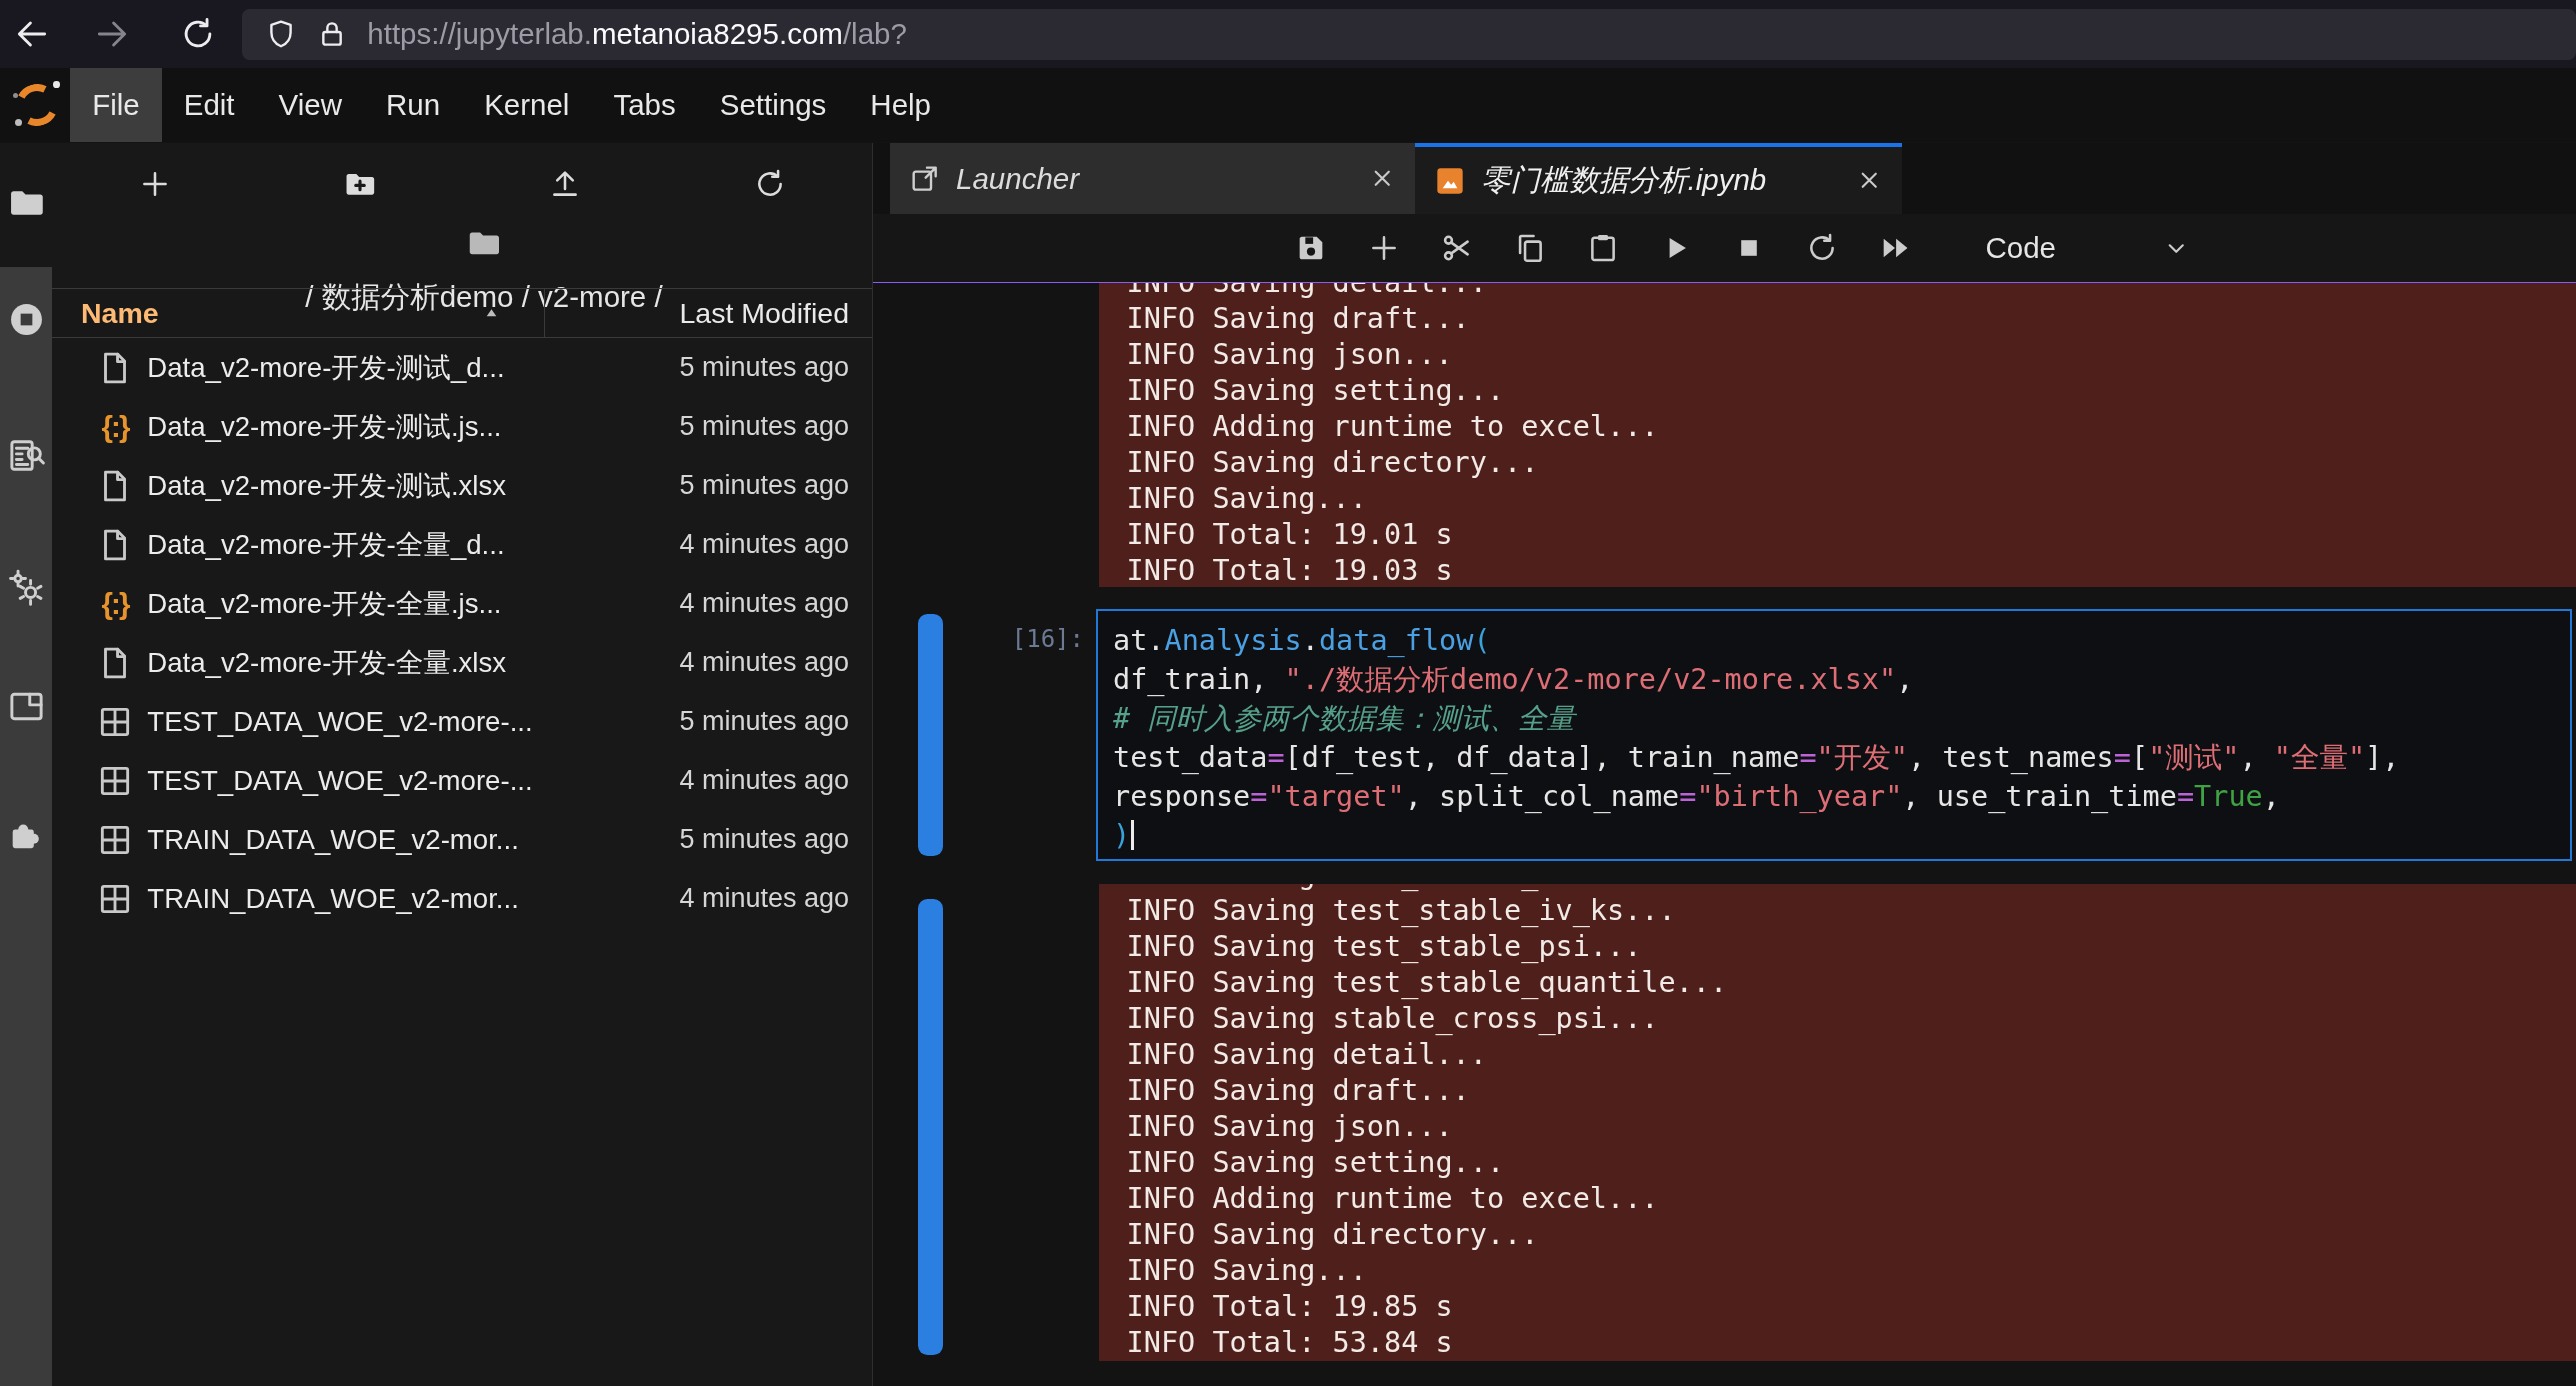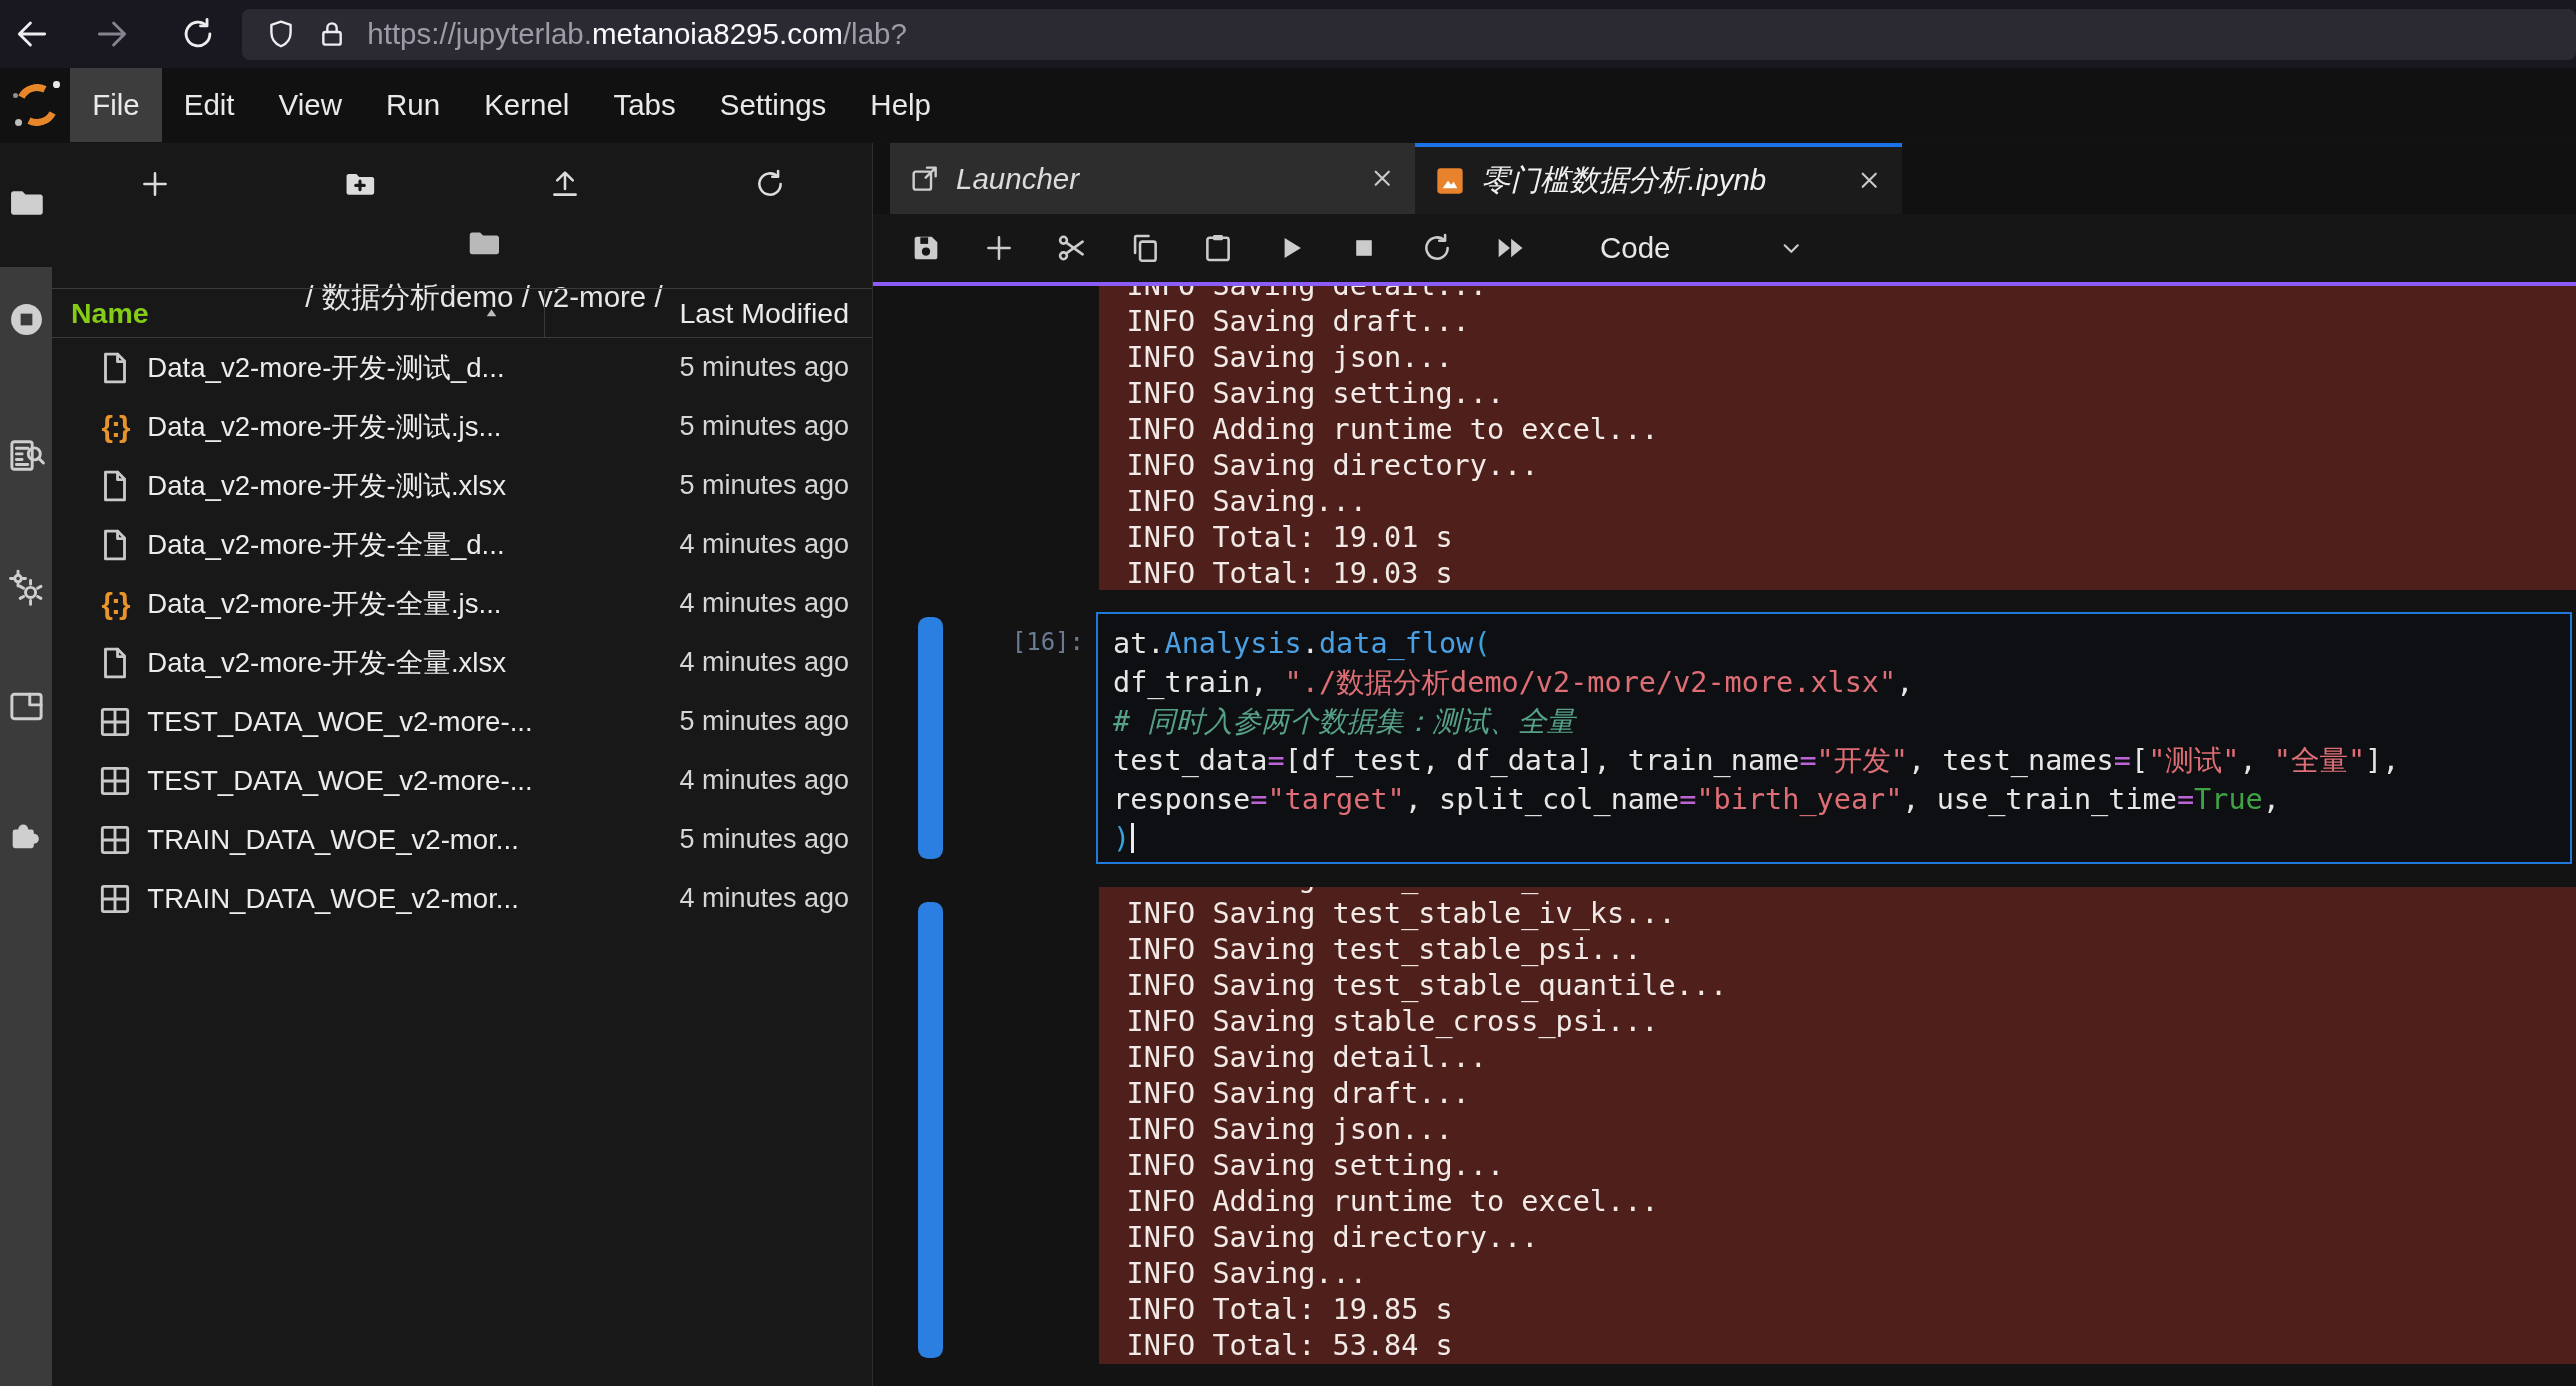--- a/index.html
+++ b/index.html
@@ -45,21 +45,21 @@
   .fb-toolbar{height:82px;display:flex;align-items:center;}
   .fb-btn{flex:1;display:flex;justify-content:center;align-items:center;color:#dcdcdc;}
   .fb-btn .ic{width:34px;height:34px;}
   .fb-btn .ic svg{display:block;width:100%;height:100%;}
   .fb-crumb{height:63px;display:flex;align-items:center;padding-left:44px;gap:17px;flex-direction:column;}
   .fb-crumb .ic{width:36px;height:36px;color:#b9b9b9;}
   .fb-crumb .ic svg{display:block;width:100%;height:100%;}
   .crumb-text{font-size:29.5px;color:#e6e6e6;white-space:nowrap;}
   .fb-header{position:relative;height:48px;border-top:1px solid #3a3a3a;border-bottom:1px solid #3a3a3a;
              display:flex;align-items:center;}
-  .col-name{margin-left:19px;font-size:28.5px;font-weight:700;color:#84cc16;}
+  .col-name{margin-left:29px;font-size:28.5px;font-weight:700;color:#fdba74;}
   .sort-ic{position:absolute;left:429px;top:14.3px;width:21px;height:21px;color:#bdbdbd;}
   .sort-ic svg{display:block;width:100%;height:100%;}
   .col-div{position:absolute;left:492px;top:0;bottom:0;width:1px;background:#3a3a3a;}
   .col-mod{position:absolute;right:23px;font-size:28.5px;color:#eaeaea;}
   .fb-list{flex:1;}
   .frow{height:59px;display:flex;align-items:center;}
   .frow .fic{width:38px;height:38px;margin-left:44px;flex:0 0 auto;color:#c9c9c9;
              display:flex;align-items:center;justify-content:center;}
   .frow .fic svg{display:block;width:100%;height:100%;}
   .json-glyph{font-size:29.5px;font-weight:700;color:var(--json-orange,#e8942c);letter-spacing:-1.9px;}
@@ -69,22 +69,22 @@
   
   .nbpanel{flex:1;display:flex;flex-direction:column;background:#141414;min-width:0;}
   .tabbar{height:71px;background:#111;display:flex;padding-left:17px;font-style:italic;}
   .tab{display:flex;align-items:center;gap:15px;padding:0 19px;font-size:29.5px;box-sizing:border-box;}
   .tab .tic{width:32px;height:32px;flex:0 0 auto;color:#cfcfcf;}
   .tab .tic svg{display:block;width:100%;height:100%;}
   .tab .tclose{width:28.5px;height:28.5px;margin-left:auto;color:#c9c9c9;}
   .tab .tclose svg{display:block;width:100%;height:100%;}
   .tab-inactive{width:525px;background:#2d2d2d;color:#dcdcdc;}
   .tab-active{width:487px;background:#1b1b1b;color:#f0f0f0;border-top:4.8px solid var(--tab-blue,#1a73e8);}
-  .nbtoolbar{height:68px;background:#161616;border-bottom:4px solid #8b5cf6;
-             display:flex;align-items:center;padding-left:32px;}
+  .nbtoolbar{height:68px;background:#161616;border-bottom:1px solid #8b5cf6;
+             display:flex;align-items:center;padding-left:32px;justify-content:center;}
   .nb-btn{width:42px;height:38px;margin-right:31px;color:#cccccc;flex:0 0 auto;
           display:flex;align-items:center;justify-content:center;}
   .nb-btn svg{display:block;width:34px;height:34px;}
   .cell-type{display:flex;align-items:center;margin-left:38px;gap:106px;}
   .cell-type .ct-label{font-size:29.5px;color:#e6e6e6;}
   .cell-type .ct-chev{width:28.5px;height:28.5px;color:#cccccc;}
   .cell-type .ct-chev svg{display:block;width:100%;height:100%;}
   
   .nbcontent{position:relative;flex:1;background:#131313;overflow:hidden;}
   .stderr{position:absolute;background:var(--stderr-bg,#4f201b);overflow:hidden;

